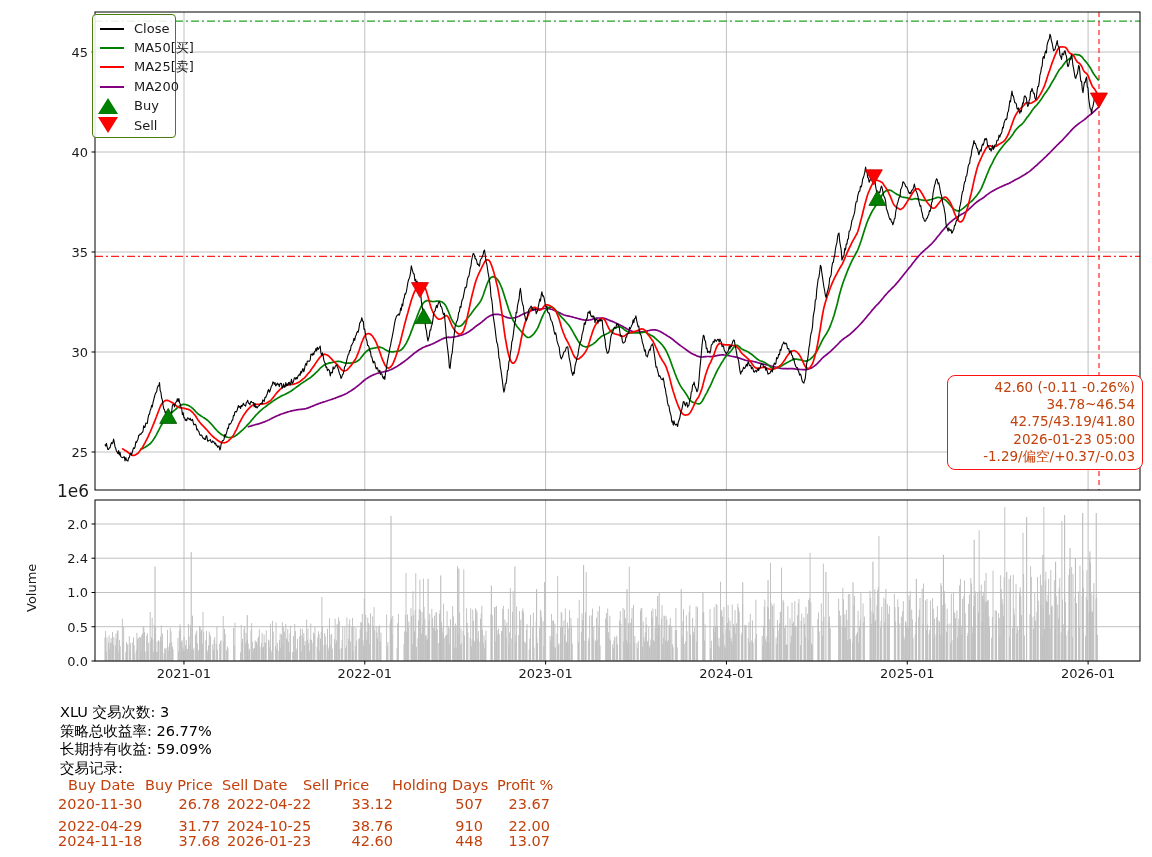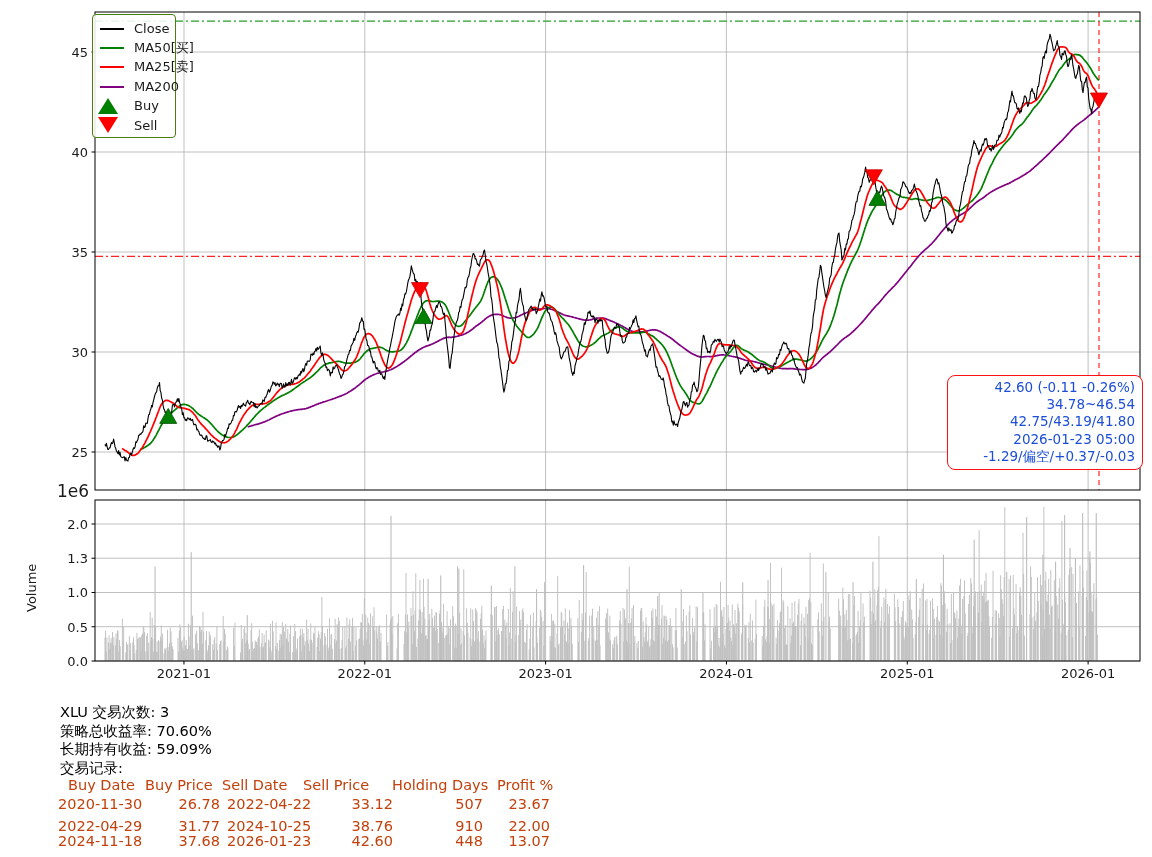--- a/index.html
+++ b/index.html
@@ -20,21 +20,21 @@
   .lg-swatch{width:26px;display:flex;justify-content:flex-start;align-items:center;flex:none;}
   .lg-line{width:24px;height:0;border-top-width:2px;border-top-style:solid;}
   .lg-tri-up{width:0;height:0;border-left:10px solid transparent;border-right:10px solid transparent;
              border-bottom:16px solid #008000;margin-left:-2px;}
   .lg-tri-down{width:0;height:0;border-left:10px solid transparent;border-right:10px solid transparent;
                border-top:16px solid #ff0000;margin-left:-2px;}
   .lg-label{font-size:13px;margin-left:8px;white-space:nowrap;color:#1a1a1a;}
   
   #annobox{position:absolute;left:947px;top:375px;width:180px;z-index:4;
            background:#ffffff;border:1.6px solid #ff1111;border-radius:8px;
-           padding:3px 7px 4px 7px;text-align:right;color:#1d4ed8;
+           padding:3px 7px 4px 7px;text-align:right;color:#c2410c;
            font-size:13.5px;line-height:17.2px;white-space:nowrap;}
   
   .sumline{position:absolute;left:60px;font-size:14.5px;line-height:18.6px;color:#000000;white-space:pre;}
   #sum1{top:703px;} #sum2{top:721.5px;} #sum3{top:740px;} #sum4{top:758.5px;}
   .trow{position:absolute;left:0;top:0;width:620px;height:19px;font-size:14.5px;color:#c2410c;}
   #thead{top:777px;} #trow0{top:795.5px;} #trow1{top:818px;} #trow2{top:832.5px;}
   .trow span{position:absolute;top:0;white-space:nowrap;}
   .h0{left:68px;} .h1{left:145px;} .h2{left:222px;} .h3{left:303px;} .h4{left:392px;} .h5{left:497px;}
   .c0{left:58px;} .c1{left:150px;width:70px;text-align:right;}
   .c2{left:227px;} .c3{left:320px;width:73px;text-align:right;}
@@ -1229,21 +1229,21 @@
 
   <div class="ticklabel ytick price-yt" style="left: 54px; top: 452px;">25</div>
   <div class="ticklabel ytick price-yt" style="left: 54px; top: 352px;">30</div>
   <div class="ticklabel ytick price-yt" style="left: 54px; top: 252px;">35</div>
   <div class="ticklabel ytick price-yt" style="left: 54px; top: 152px;">40</div>
   <div class="ticklabel ytick price-yt" style="left: 54px; top: 52px;">45</div>
 
   <div class="ticklabel ytick vol-yt" style="left: 54px; top: 661px;">0.0</div>
   <div class="ticklabel ytick vol-yt" style="left: 54px; top: 626.745px;">0.5</div>
   <div class="ticklabel ytick vol-yt" style="left: 54px; top: 592.489px;">1.0</div>
-  <div class="ticklabel ytick vol-yt" style="left: 54px; top: 558.234px;">1.3</div>
+  <div class="ticklabel ytick vol-yt" style="left: 54px; top: 558.234px;">2.4</div>
   <div class="ticklabel ytick vol-yt" style="left: 54px; top: 523.979px;">2.0</div>
 
   <div class="ticklabel xtick x-t" style="left: 183.967px; top: 666px;">2021-01</div>
   <div class="ticklabel xtick x-t" style="left: 364.794px; top: 666px;">2022-01</div>
   <div class="ticklabel xtick x-t" style="left: 545.621px; top: 666px;">2023-01</div>
   <div class="ticklabel xtick x-t" style="left: 726.448px; top: 666px;">2024-01</div>
   <div class="ticklabel xtick x-t" style="left: 907.275px; top: 666px;">2025-01</div>
   <div class="ticklabel xtick x-t" style="left: 1088.1px; top: 666px;">2026-01</div>
 
   <div id="offset-1e6">1e6</div>
@@ -1251,21 +1251,21 @@
 
   <div id="annobox">
     <div>42.60 (-0.11 -0.26%)</div>
     <div>34.78~46.54</div>
     <div>42.75/43.19/41.80</div>
     <div>2026-01-23 05:00</div>
     <div>-1.29/偏空/+0.37/-0.03</div>
   </div>
 
   <div id="sum1" class="sumline">XLU 交易次数: 3</div>
-  <div id="sum2" class="sumline">策略总收益率: 70.60%</div>
+  <div id="sum2" class="sumline">策略总收益率: 26.77%</div>
   <div id="sum3" class="sumline">长期持有收益: 59.09%</div>
   <div id="sum4" class="sumline">交易记录:</div>
 
   <div id="thead" class="trow">
     <span class="h0">Buy Date</span>
     <span class="h1">Buy Price</span>
     <span class="h2">Sell Date</span>
     <span class="h3">Sell Price</span>
     <span class="h4">Holding Days</span>
     <span class="h5">Profit %</span>

